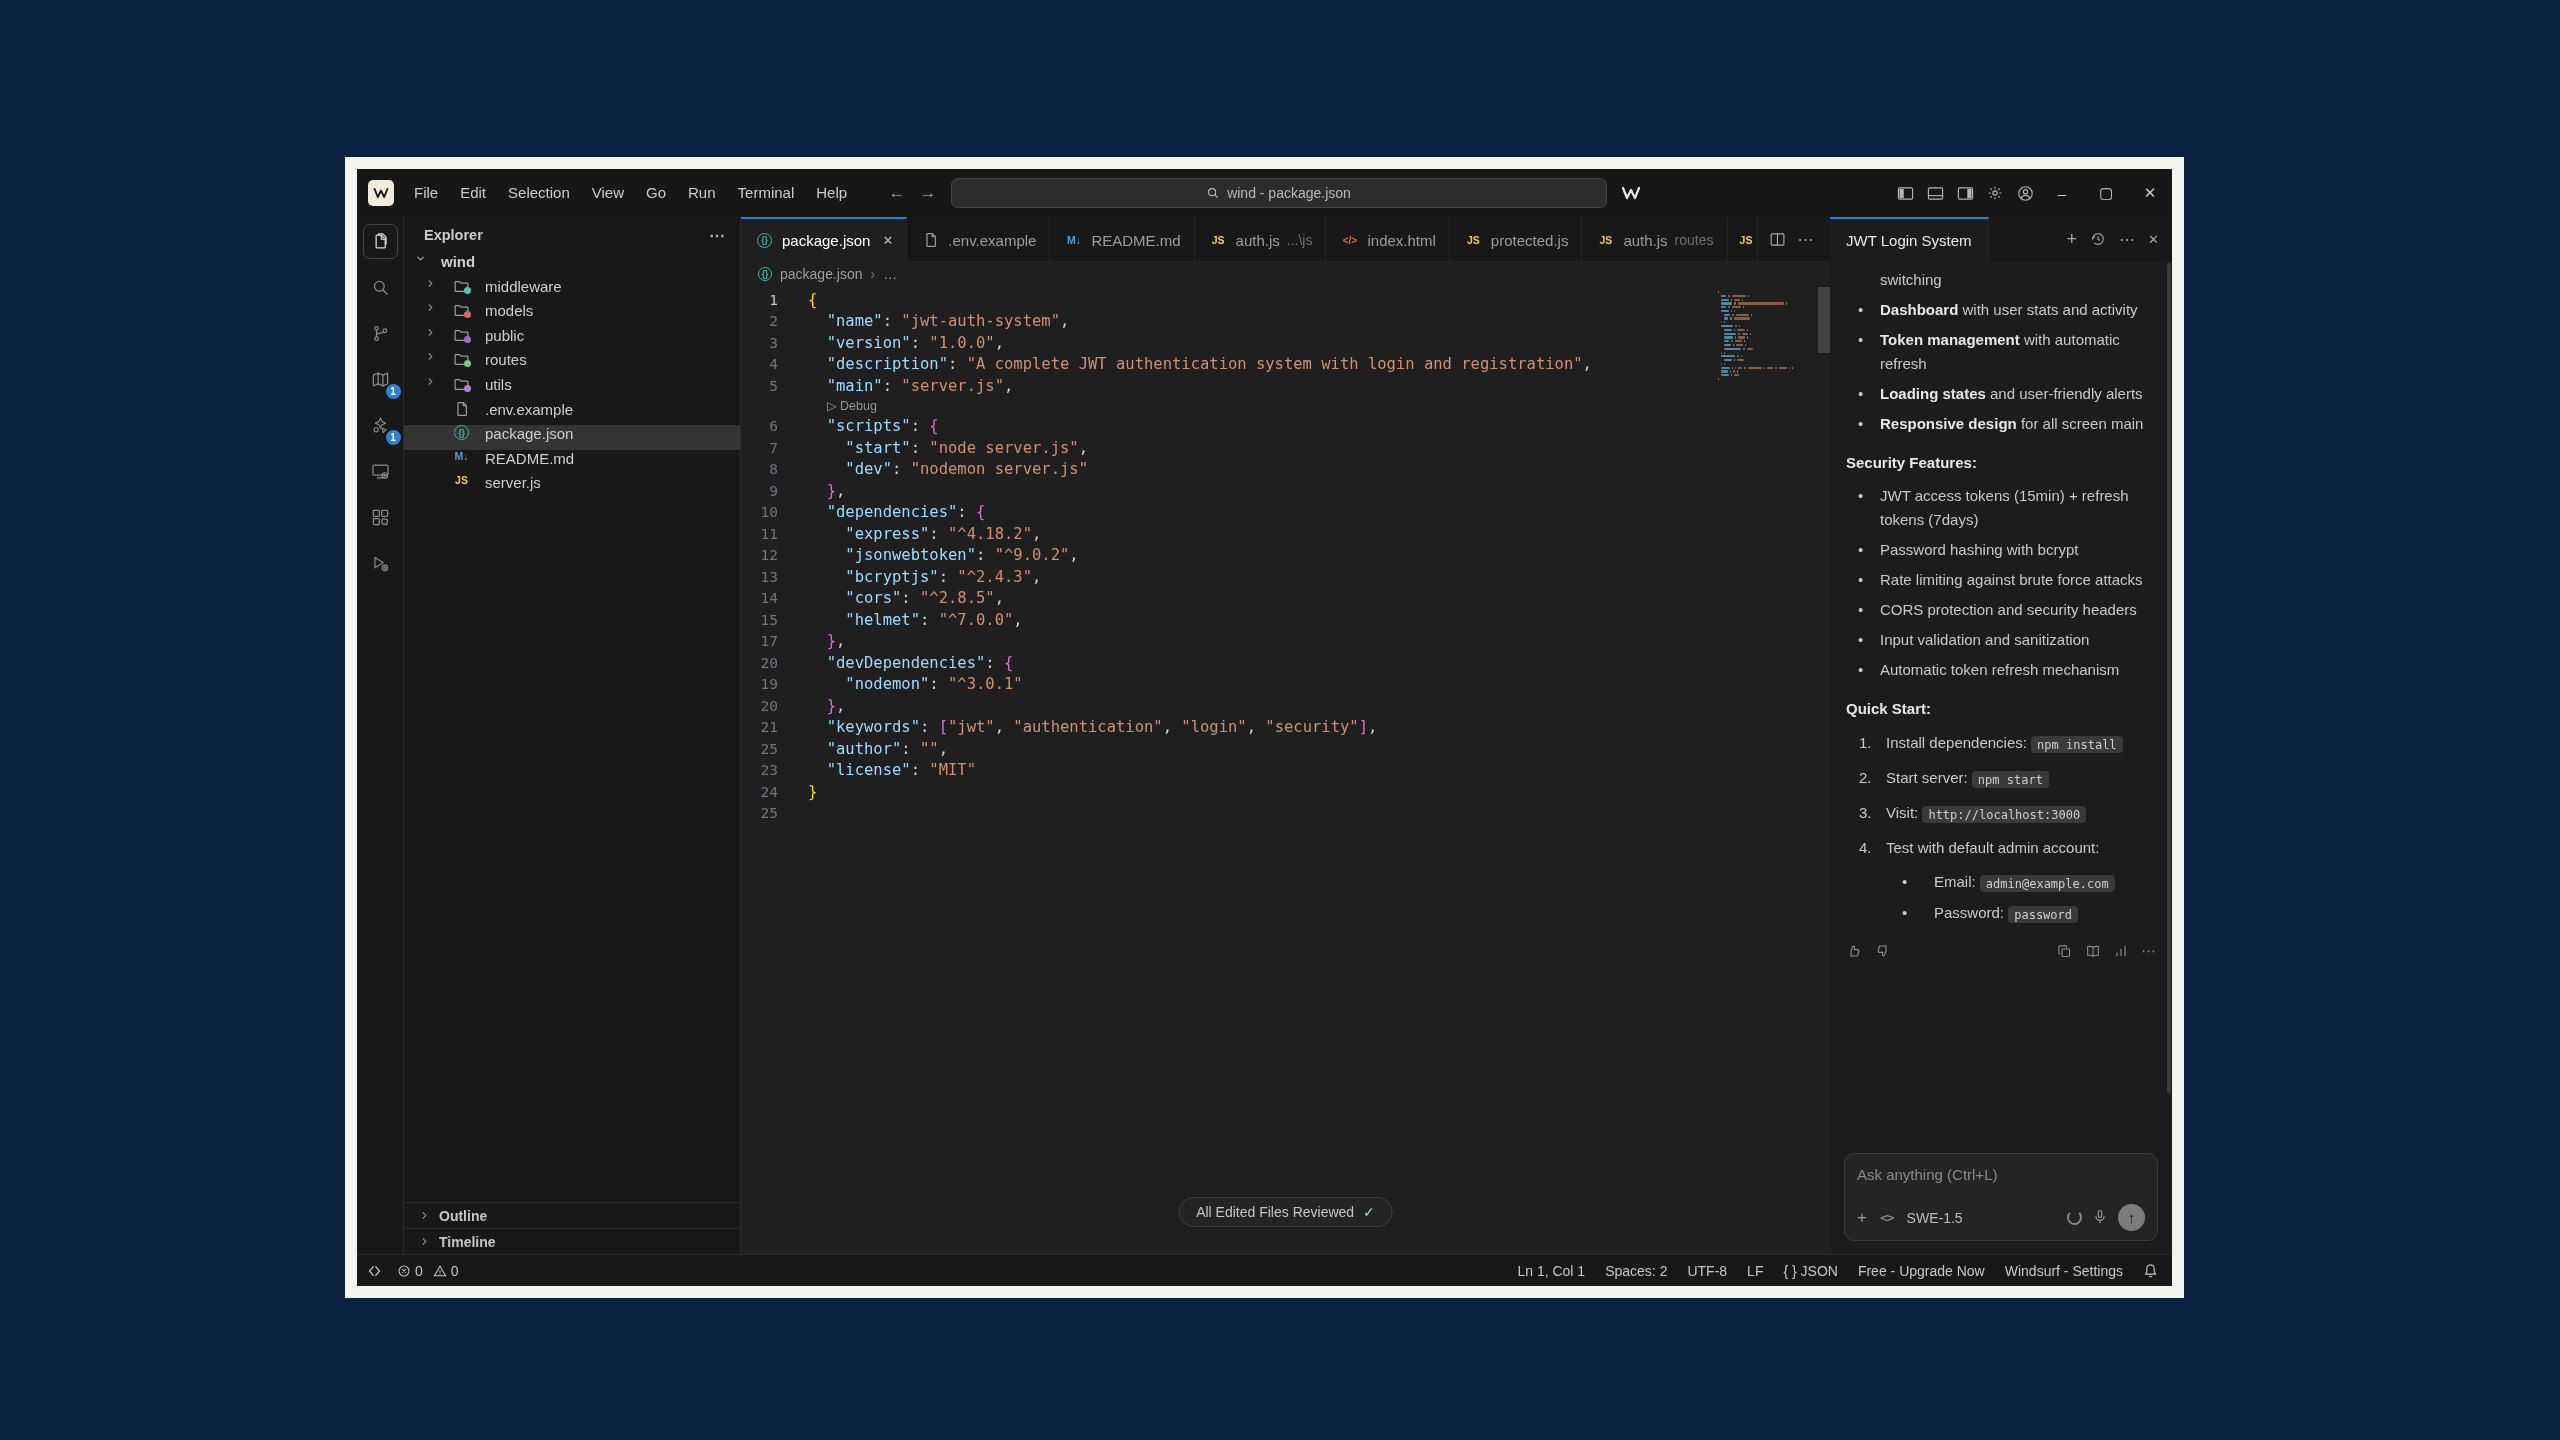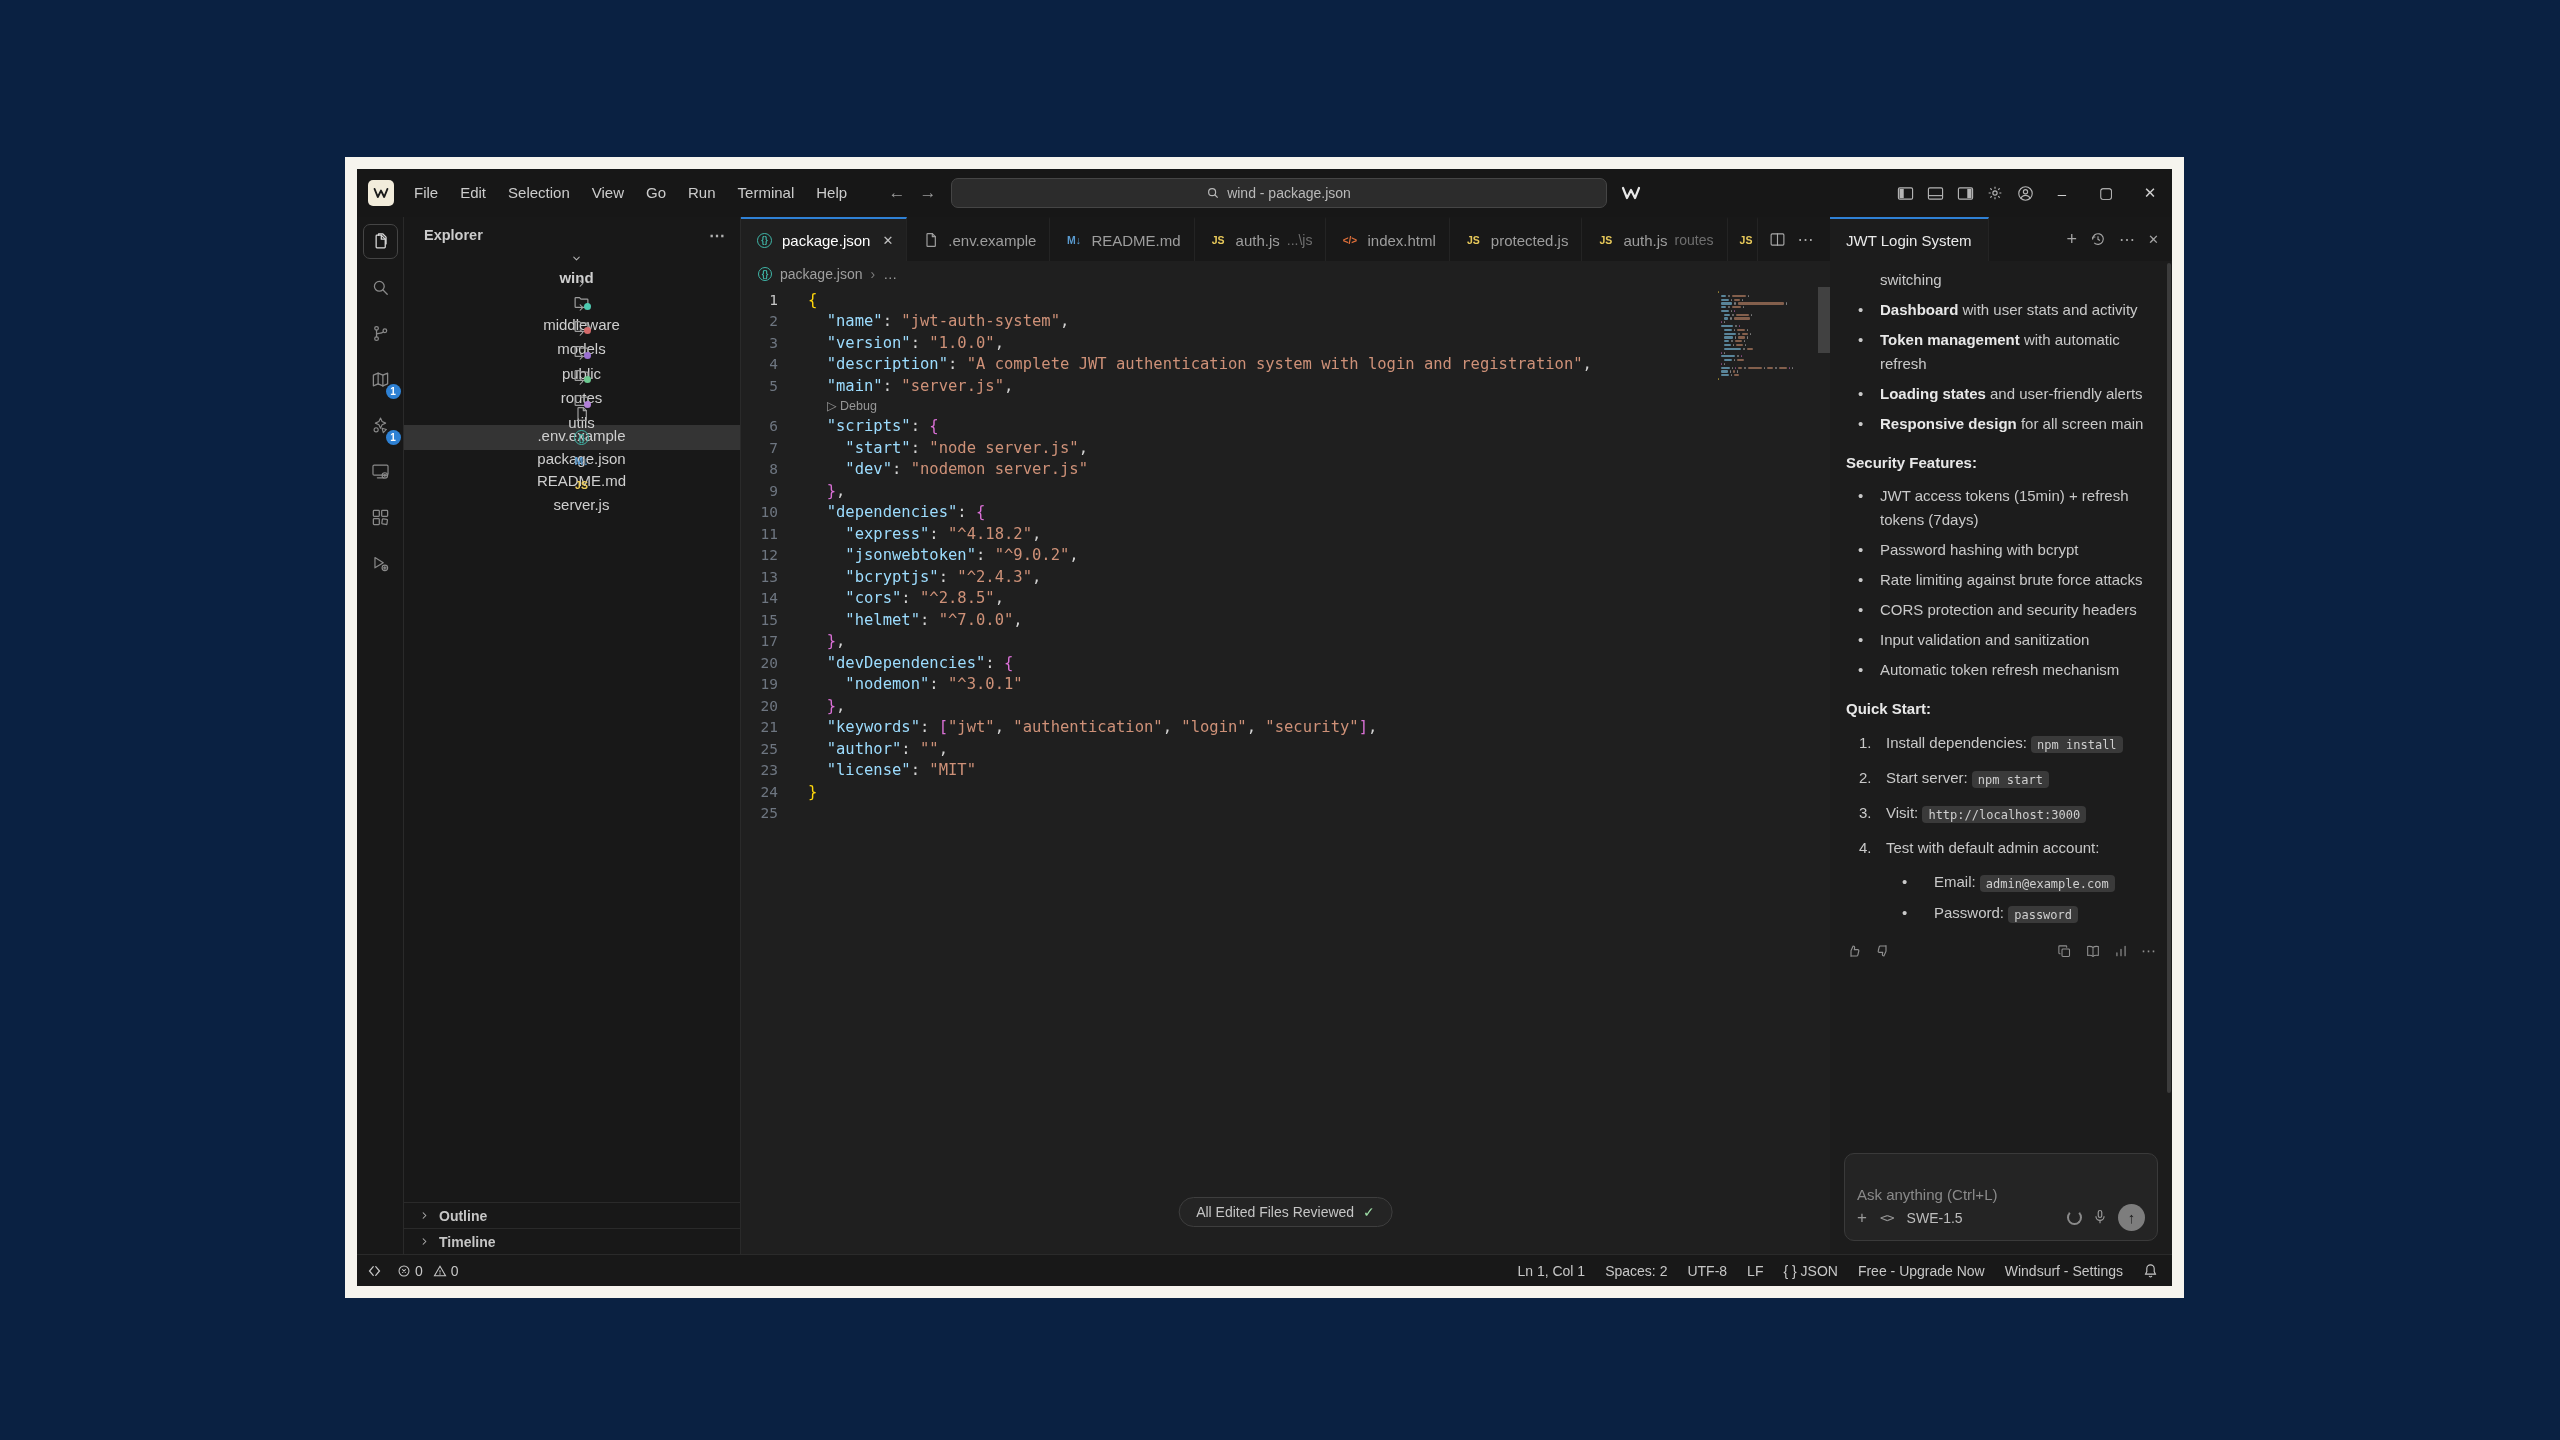--- a/index.html
+++ b/index.html
@@ -33,21 +33,21 @@
 
   .activity { width:47px; background:#181818; border-right:1px solid #2a2a2a; display:flex; flex-direction:column; align-items:center; padding-top:7px; gap:11px; flex-shrink:0; }
   .act-item { width:35px; height:35px; display:flex; align-items:center; justify-content:center; color:#8a8a8a; position:relative; border:1px solid transparent; border-radius:7px; }
   .act-item.active { color:#dadada; border-color:#454545; }
   .act-badge { position:absolute; right:-4px; bottom:-3px; background:#2e81d4; color:#fff; font-size:10px; min-width:15px; height:15px; border-radius:8px; display:flex; align-items:center; justify-content:center; font-weight:bold; }
 
   .sidebar { width:337px; background:#181818; border-right:1px solid #2a2a2a; display:flex; flex-direction:column; flex-shrink:0; }
   .sb-header { height:36px; display:flex; align-items:center; padding:0 14px 0 20px; font-size:14.5px; font-weight:bold; color:#cccccc; flex-shrink:0; }
   .sb-dots { margin-left:auto; color:#b0b0b0; font-size:16px; letter-spacing:1px; }
   .tree { flex:1; overflow:hidden; font-size:15px; }
-  .trow { height:24.6px; display:flex; align-items:center; padding-left:19px; gap:5px; color:#cfcfcf;flex-direction:column; }
+  .trow { height:24.6px; display:flex; align-items:flex-start; padding-left:19px; gap:13px; color:#cfcfcf; }
   .trow.root { padding-left:9px; font-weight:bold; }
   .trow.selected { background:#343434; }
   .chev { width:15px; color:#b5b5b5; display:flex; justify-content:center; flex-shrink:0; }
   .ficon { width:21px; display:flex; justify-content:center; align-items:center; flex-shrink:0; position:relative; color:#9d9d9d; }
   .fdot { position:absolute; right:1px; bottom:1px; width:7px; height:7px; border-radius:50%; }
   .icon-js { color:#e8c95a; font-weight:bold; font-size:10.5px; }
   .icon-md { color:#5a9bd0; font-weight:bold; font-size:10.5px; white-space:nowrap; }
   .icon-json { width:15px; height:15px; border:1.5px solid #3fb6a8; border-radius:50%; color:#3fb6a8; font-size:8.5px; display:flex; align-items:center; justify-content:center; font-weight:bold; }
   .icon-html { color:#e0703a; font-weight:bold; font-size:10px; }
   .sb-sec { height:26px; border-top:1px solid #2a2a2a; display:flex; align-items:center; padding-left:13px; gap:7px; font-weight:bold; font-size:14px; color:#c6c6c6; flex-shrink:0; }
@@ -95,21 +95,21 @@
   .cb-number { position:relative; padding-left:40px; margin:10px 0; }
   .cb-number .num { position:absolute; left:13px; }
   .cb-para { margin-top:17px; line-height:23px; }
   .cb-b { font-weight:bold; color:#e8e8e8; }
   .chip { font-family:"DejaVu Sans Mono", monospace; font-size:12px; background:#3a3a3a; color:#cfcfcf; padding:1.5px 6px; border-radius:4px; white-space:nowrap; }
   .fb-row { display:flex; align-items:center; gap:13px; margin-top:13px; color:#8f8f8f; }
   .fb-right { margin-left:auto; display:flex; gap:13px; align-items:center; }
   .chat-scrollthumb { position:absolute; right:1px; top:46px; width:4px; height:830px; background:#3c3c3c; border-radius:2px; }
 
   .chat-inputbox { margin:10px 14px 13px; background:#242424; border:1px solid #3a3a3a; border-radius:10px; height:88px; padding:12px 12px 9px; display:flex; flex-direction:column; justify-content:space-between; flex-shrink:0; }
-  .placeholder { color:#8a8a8a; font-size:15px;margin-top:20px; }
+  .placeholder { color:#8a8a8a; font-size:15px; }
   .input-row { display:flex; align-items:center; gap:13px; color:#9a9a9a; font-size:14px; }
   .angle { font-family:"DejaVu Sans Mono", monospace; font-size:13px; letter-spacing:-1px; }
   .model { color:#bdbdbd; }
   .input-right { margin-left:auto; display:flex; align-items:center; gap:11px; }
   .spin { width:15px; height:15px; border-radius:50%; border:2px solid #8a8a8a; border-top-color:transparent; }
   .send { width:27px; height:27px; border-radius:50%; background:#7d7d7d; color:#1d1d1d; display:flex; align-items:center; justify-content:center; font-size:15px; font-weight:bold; }
 
   
   .statusbar { height:32px; background:#181818; border-top:1px solid #2a2a2a; display:flex; align-items:center; font-size:14px; color:#c7c7c7; padding:0 14px 0 10px; flex-shrink:0; }
   .st-left { display:flex; gap:15px; align-items:center; }

